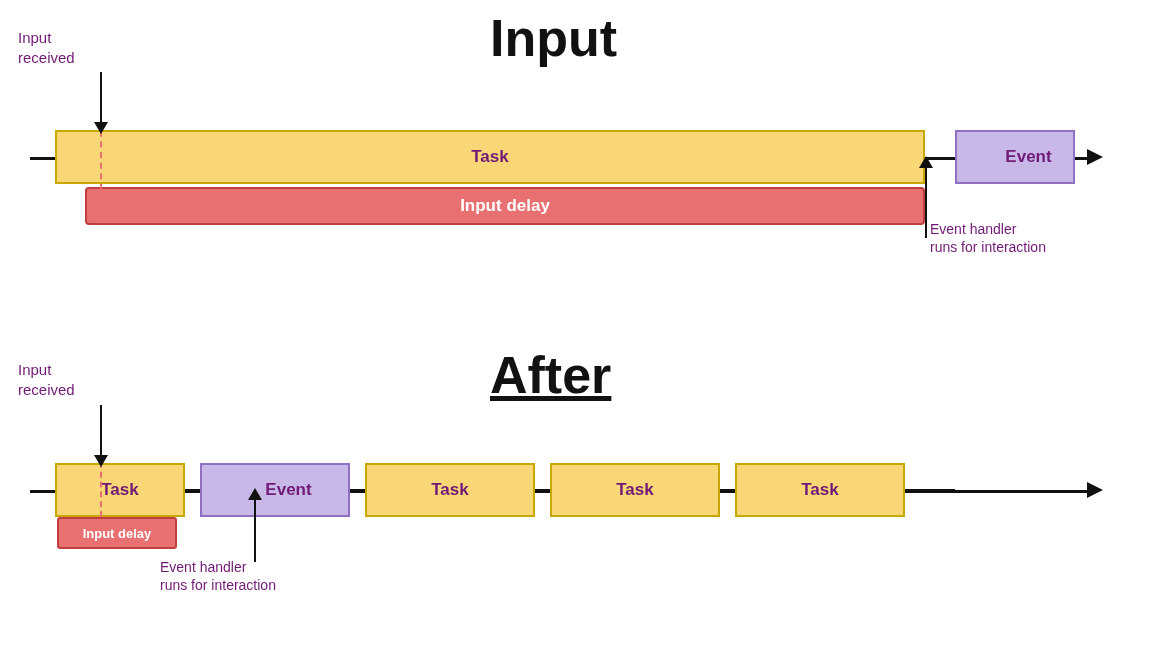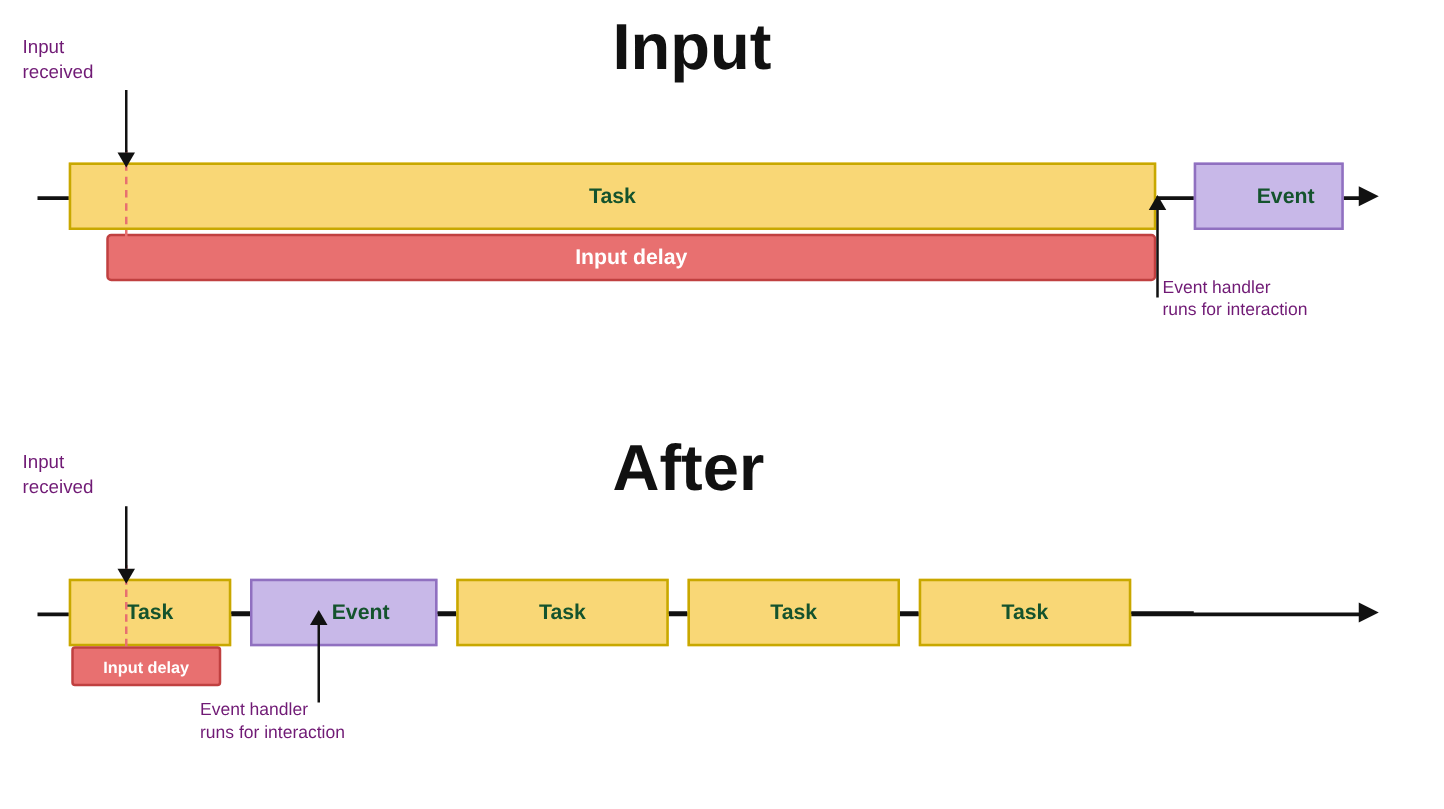--- a/index.html
+++ b/index.html
@@ -44,21 +44,21 @@
     }
 
     
     .box {
       position: absolute;
       display: flex;
       align-items: center;
       justify-content: center;
       font-size: 17px;
       font-weight: 600;
-      color: #14532d;
+      color: #701a75;
       border: 2px solid #888;
     }
     .box-yellow {
       background: #f9d776;
       border-color: #c8a800;
     }
     .box-purple {
       background: #c8b8e8;
       border-color: #9070c0;
       padding-left: 27px;
@@ -148,21 +148,21 @@
     <div class="arrow-down"></div>
   </div>
 
   <div class="vertical-arrow" style="left: 919px; top: 156px; flex-direction: column-reverse;">
     <div class="v-line" style="height: 70px;"></div>
     <div class="arrow-up"></div>
   </div>
 
   <div class="annotation" style="left: 930px; top: 220px;">Event handler<br>runs for interaction</div>
 
-  <div class="section-title" style="left: 490px; top: 345px;">After</div>
+  <div class="section-title" style="left: 490px; top: 345px; text-decoration: underline;">After</div>
 
   <div class="timeline-line" style="left: 30px; top: 490px; width: 1060px;"></div>
 
   <div class="arrow-right" style="left: 1087px; top: 482px;"></div>
 
   <div class="box box-yellow" style="left: 55px; top: 463px; width: 130px; height: 54px;">Task</div>
 
   <div class="h-connector" style="left: 185px; top: 489px; width: 15px;"></div>
 
   <div class="box box-purple" style="left: 200px; top: 463px; width: 150px; height: 54px;">Event</div>

